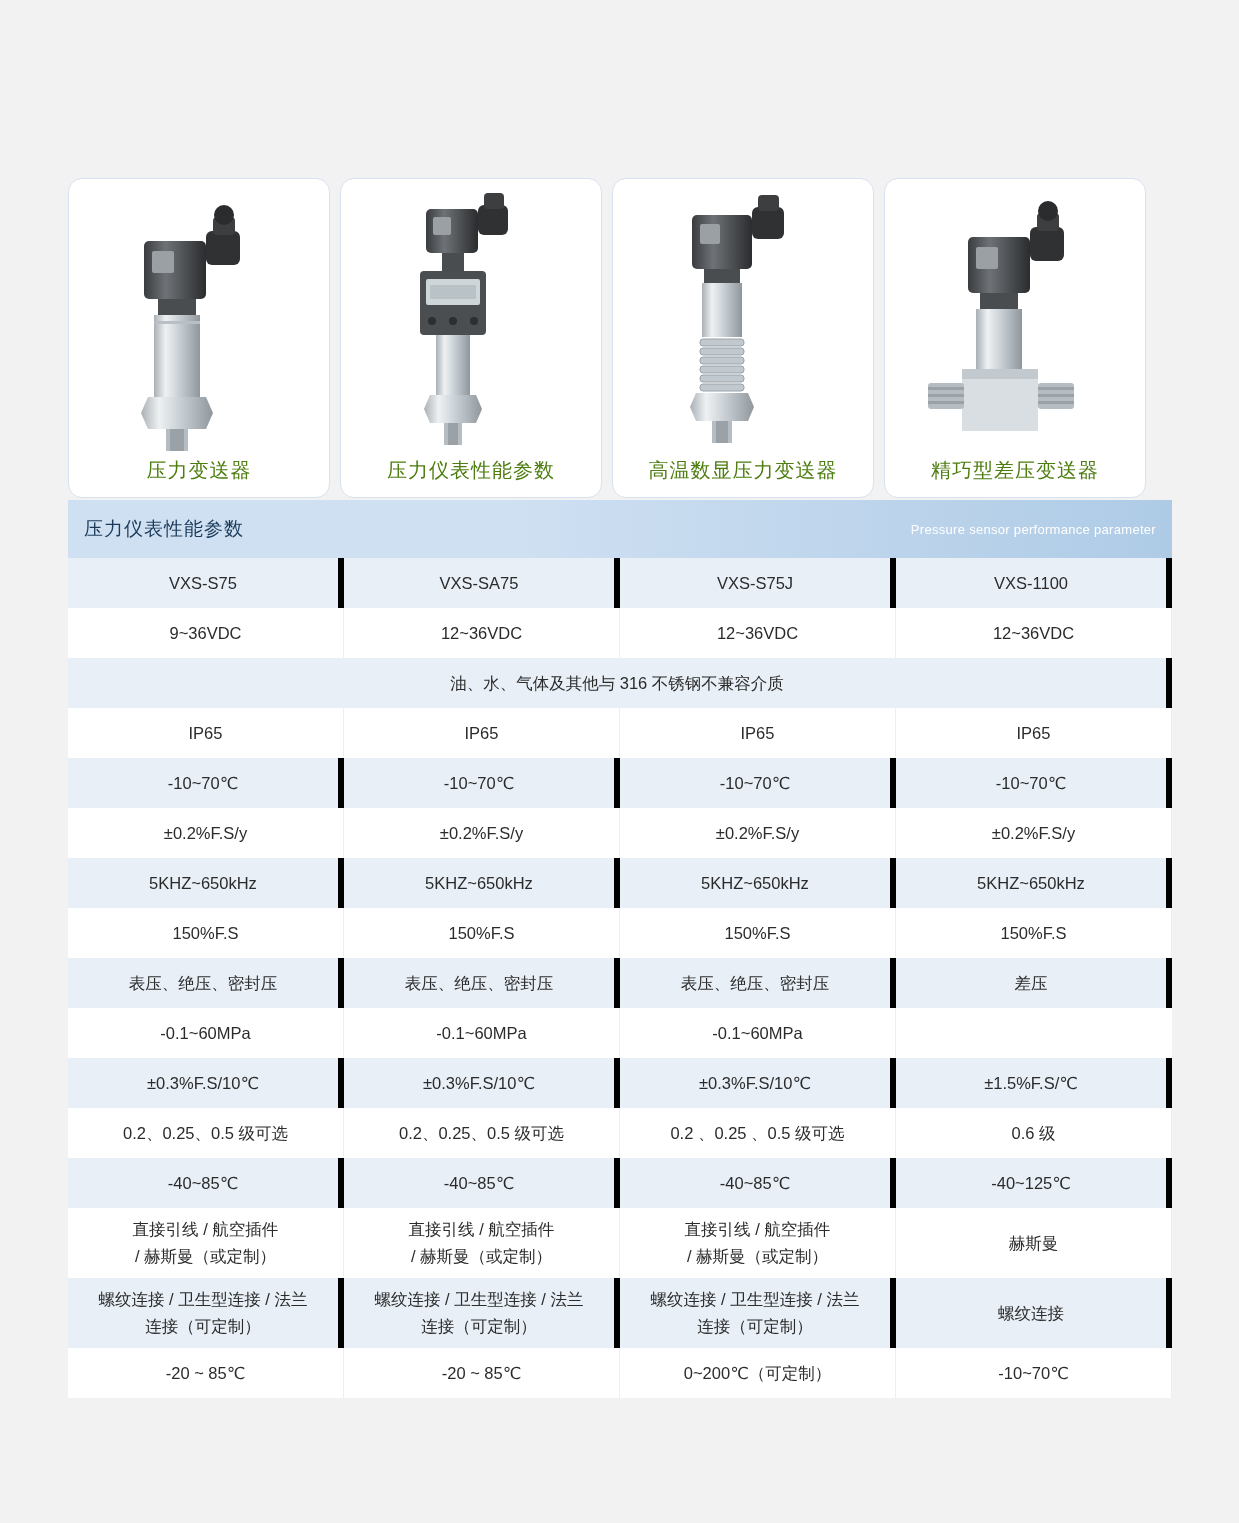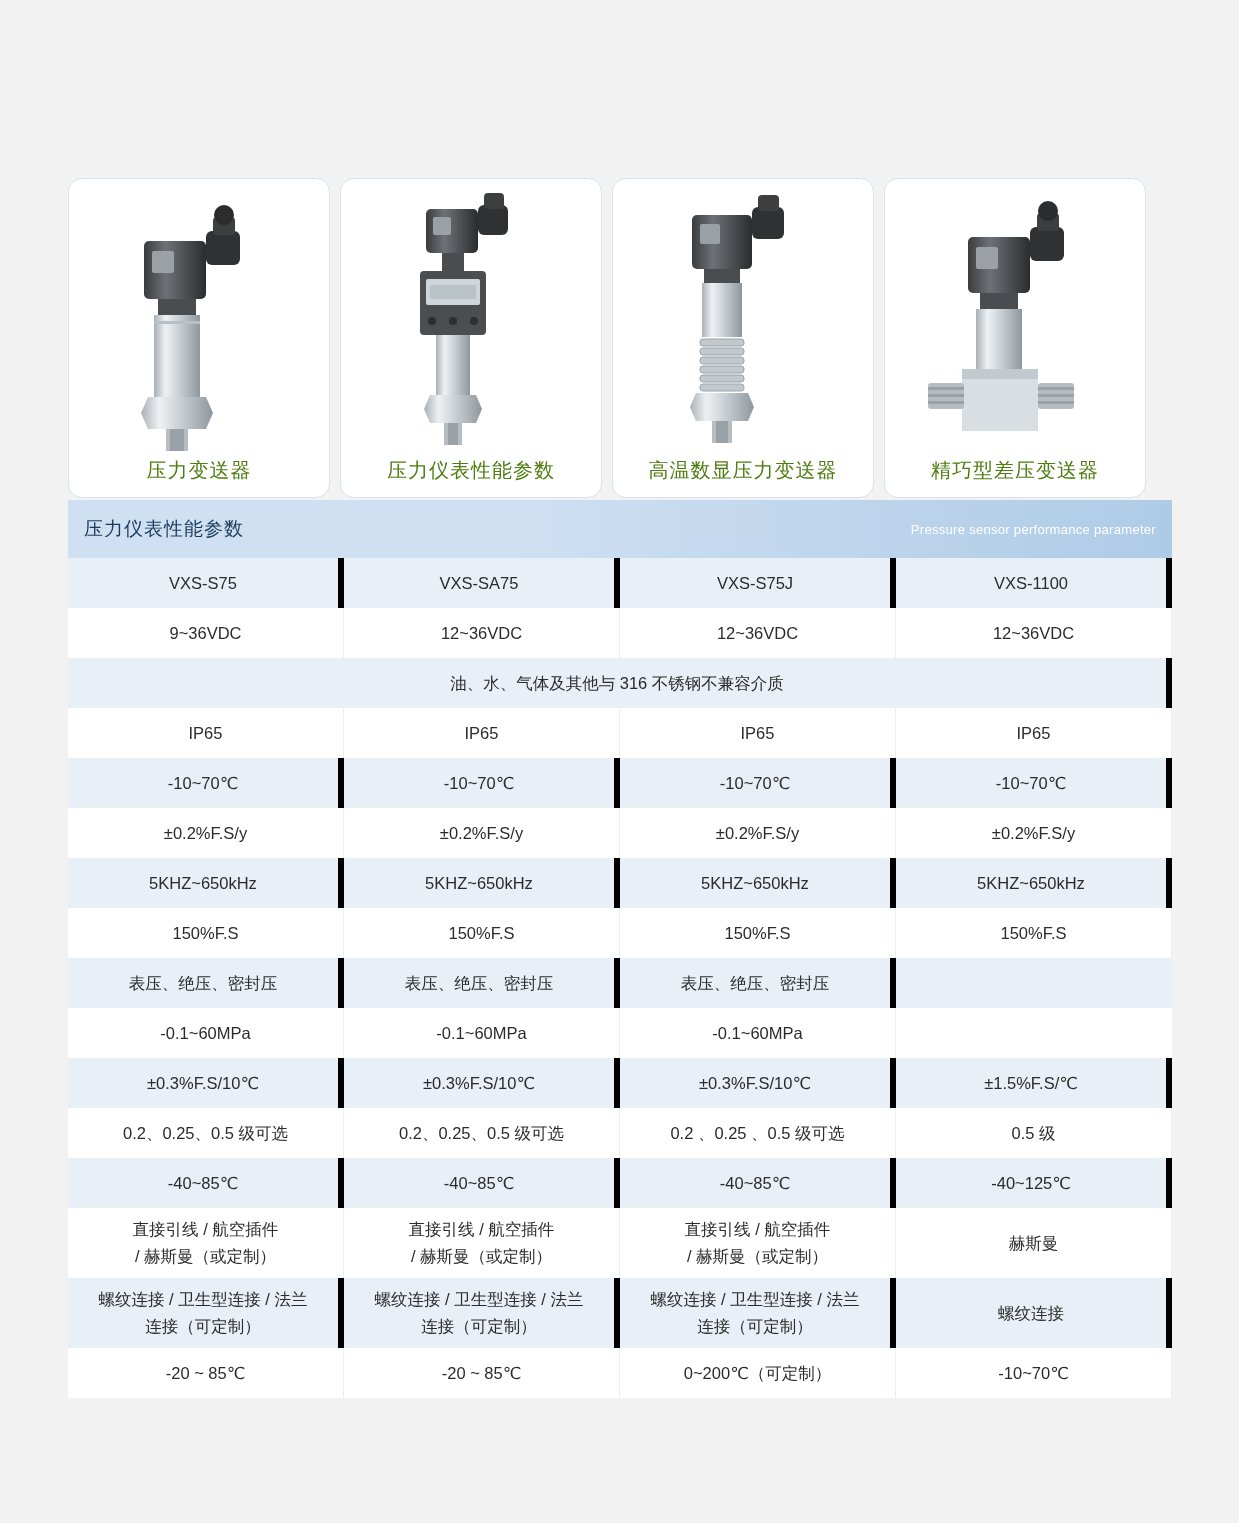--- a/index.html
+++ b/index.html
@@ -325,37 +325,38 @@
         <div class="row white">
           <div class="cell">150%F.S</div>
           <div class="cell">150%F.S</div>
           <div class="cell">150%F.S</div>
           <div class="cell">150%F.S</div>
         </div>
         <div class="row alt">
           <div class="cell">表压、绝压、密封压</div>
           <div class="cell">表压、绝压、密封压</div>
           <div class="cell">表压、绝压、密封压</div>
+          <div class="cell">差压</div>
         </div>
         <div class="row white">
           <div class="cell">-0.1~60MPa</div>
           <div class="cell">-0.1~60MPa</div>
           <div class="cell">-0.1~60MPa</div>
         </div>
         <div class="row alt">
           <div class="cell">±0.3%F.S/10℃</div>
           <div class="cell">±0.3%F.S/10℃</div>
           <div class="cell">±0.3%F.S/10℃</div>
           <div class="cell">±1.5%F.S/℃</div>
         </div>
         <div class="row white">
           <div class="cell">0.2、0.25、0.5 级可选</div>
           <div class="cell">0.2、0.25、0.5 级可选</div>
           <div class="cell">0.2 、0.25 、0.5 级可选</div>
-          <div class="cell">0.5 级</div>
+          <div class="cell">0.6 级</div>
         </div>
         <div class="row alt">
           <div class="cell">-40~85℃</div>
           <div class="cell">-40~85℃</div>
           <div class="cell">-40~85℃</div>
           <div class="cell">-40~125℃</div>
         </div>
         <div class="row white">
           <div class="cell two-line">直接引线 / 航空插件<br>/ 赫斯曼（或定制）</div>
           <div class="cell two-line">直接引线 / 航空插件<br>/ 赫斯曼（或定制）</div>

